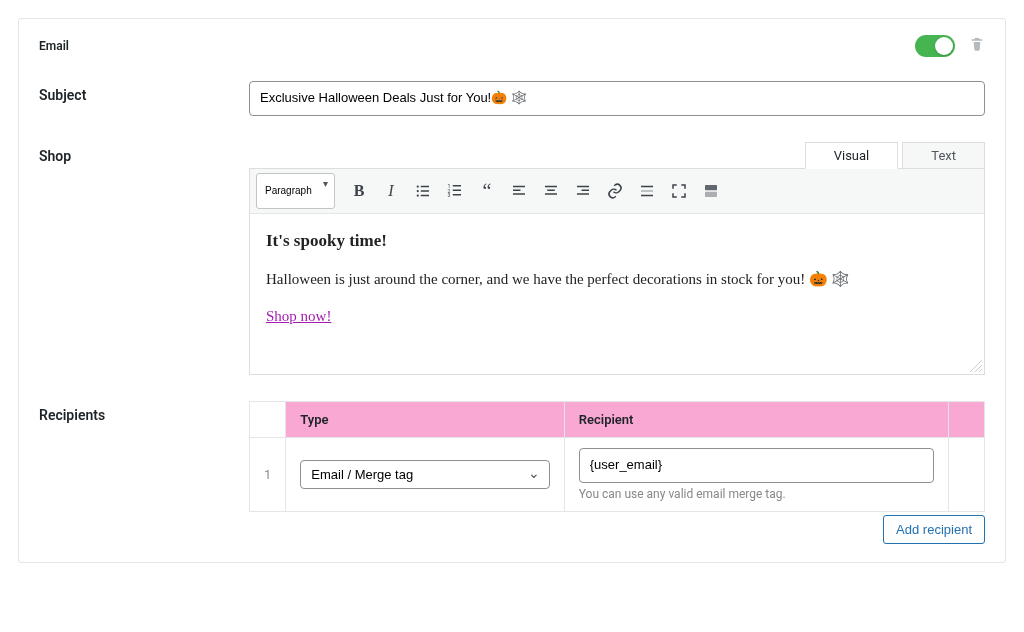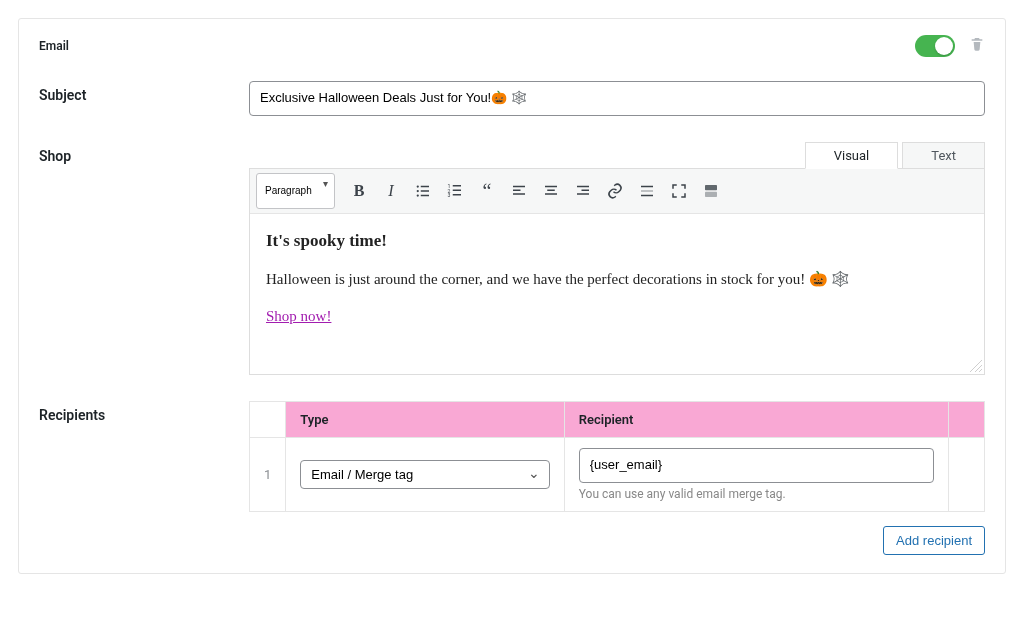--- a/index.html
+++ b/index.html
@@ -217,21 +217,21 @@
     pointer-events: none;
   }
   .helper {
     font-size: 12px;
     color: #888;
     margin-top: 4px;
   }
   .btn-row {
     display: flex;
     justify-content: flex-end;
-    margin-top: 14px;
+    margin-top: 3px;
   }
   .btn-outline {
     background: #fff;
     border: 1px solid #2271b1;
     color: #2271b1;
     padding: 6px 12px;
     border-radius: 3px;
     font-size: 13px;
     cursor: pointer;
   }

